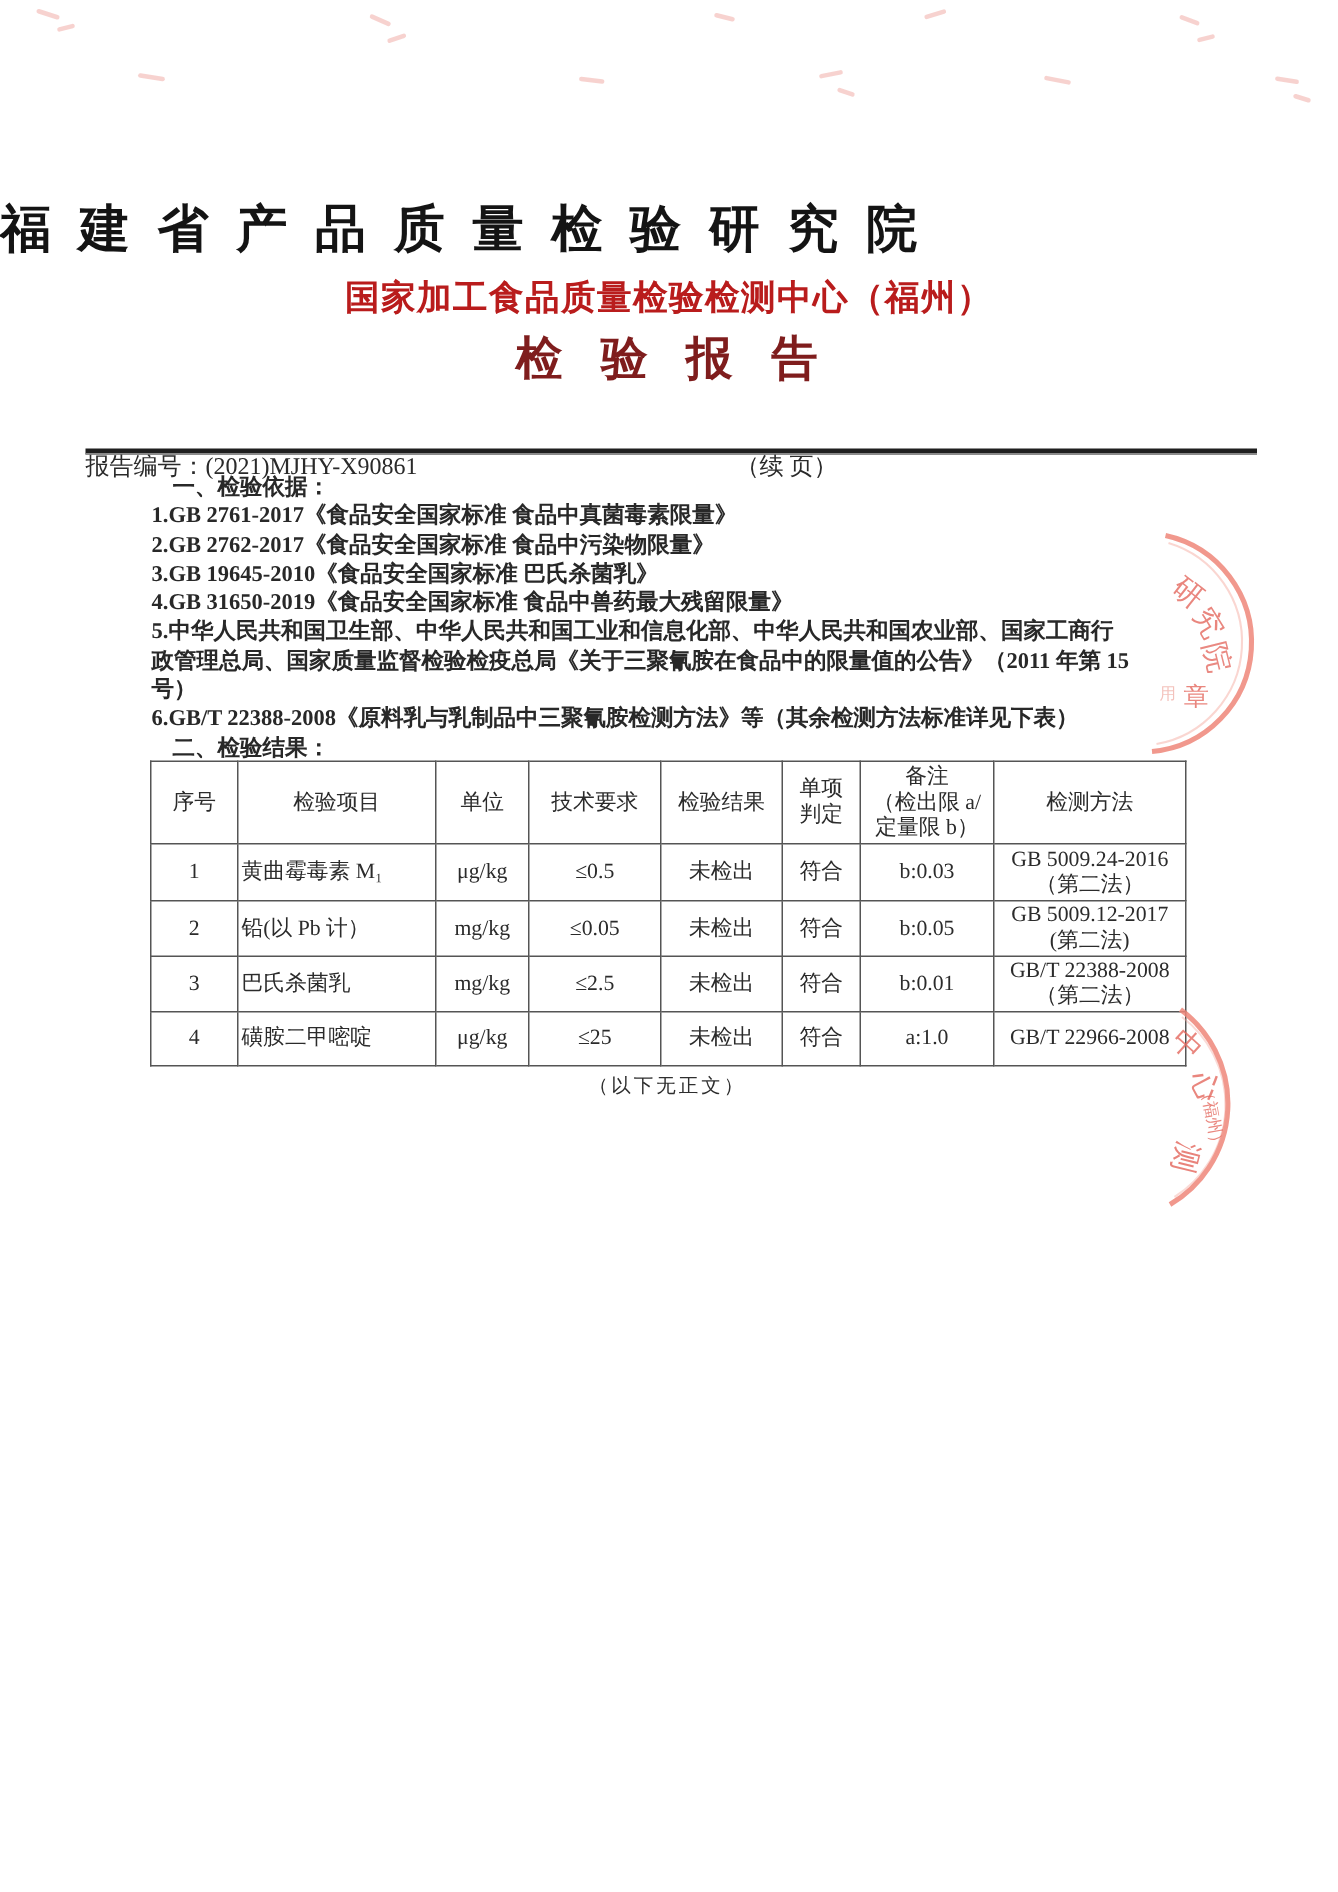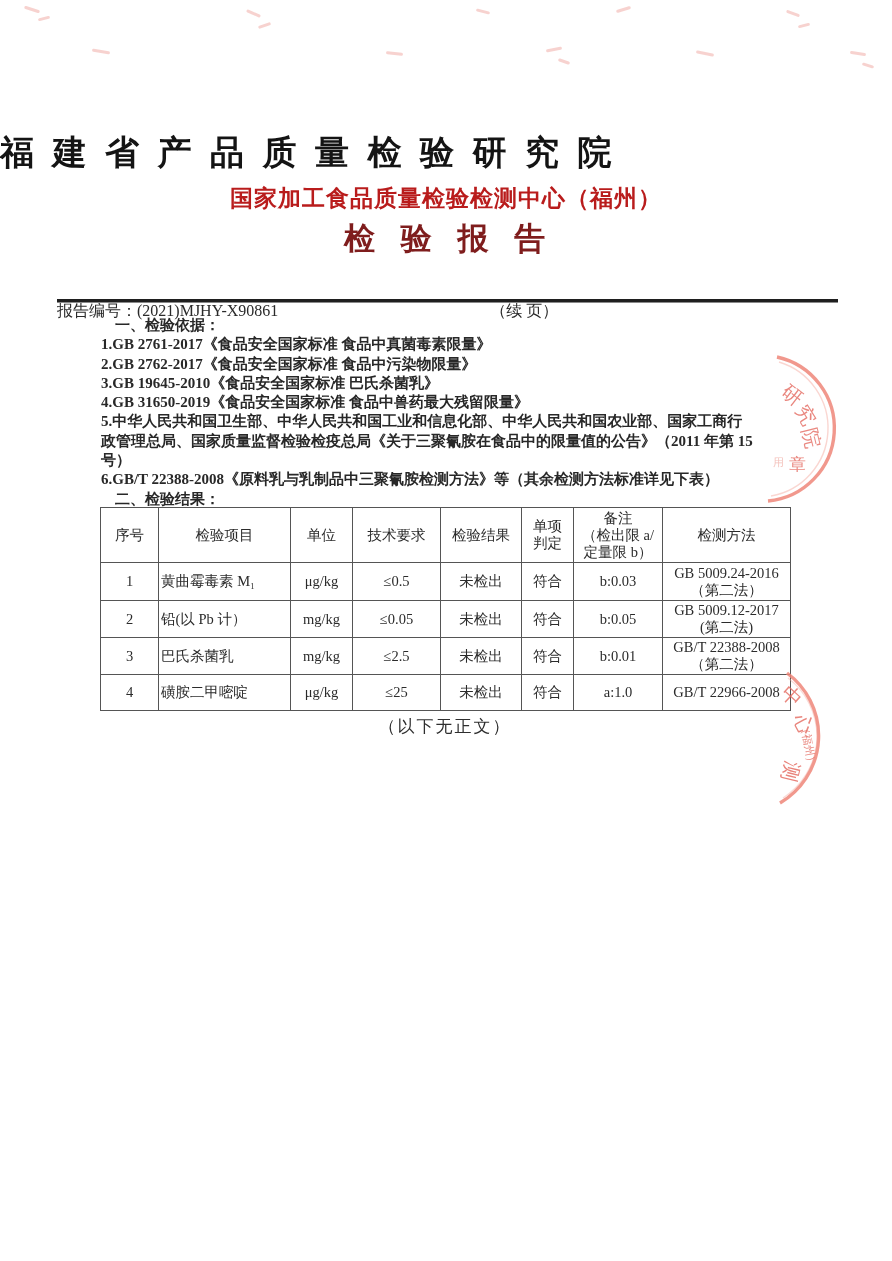--- a/index.html
+++ b/index.html
@@ -68,21 +68,21 @@
   }
   table.results th{font-weight:normal;height:54px;}
   table.results tr.r1 td{height:37px;}
   table.results tr.r2 td{height:36px;}
   table.results tr.r3 td{height:36px;}
   table.results tr.r4 td{height:35px;}
   table.results td.item{text-align:left;}
 
   .end-note{
     position:absolute;top:715px;left:100px;width:690px;
-    text-align:center;font-size:17px;color:#2e2e2e;letter-spacing:2px;
+    text-align:center;font-size:13px;color:#2e2e2e;letter-spacing:2px;
   }
 
   
   .seal{position:absolute;pointer-events:none;}
   .seal text{font-family:"Liberation Serif","DejaVu Serif",serif;}
 </style>
 </head>
 <body>
 
 <div class="page">

